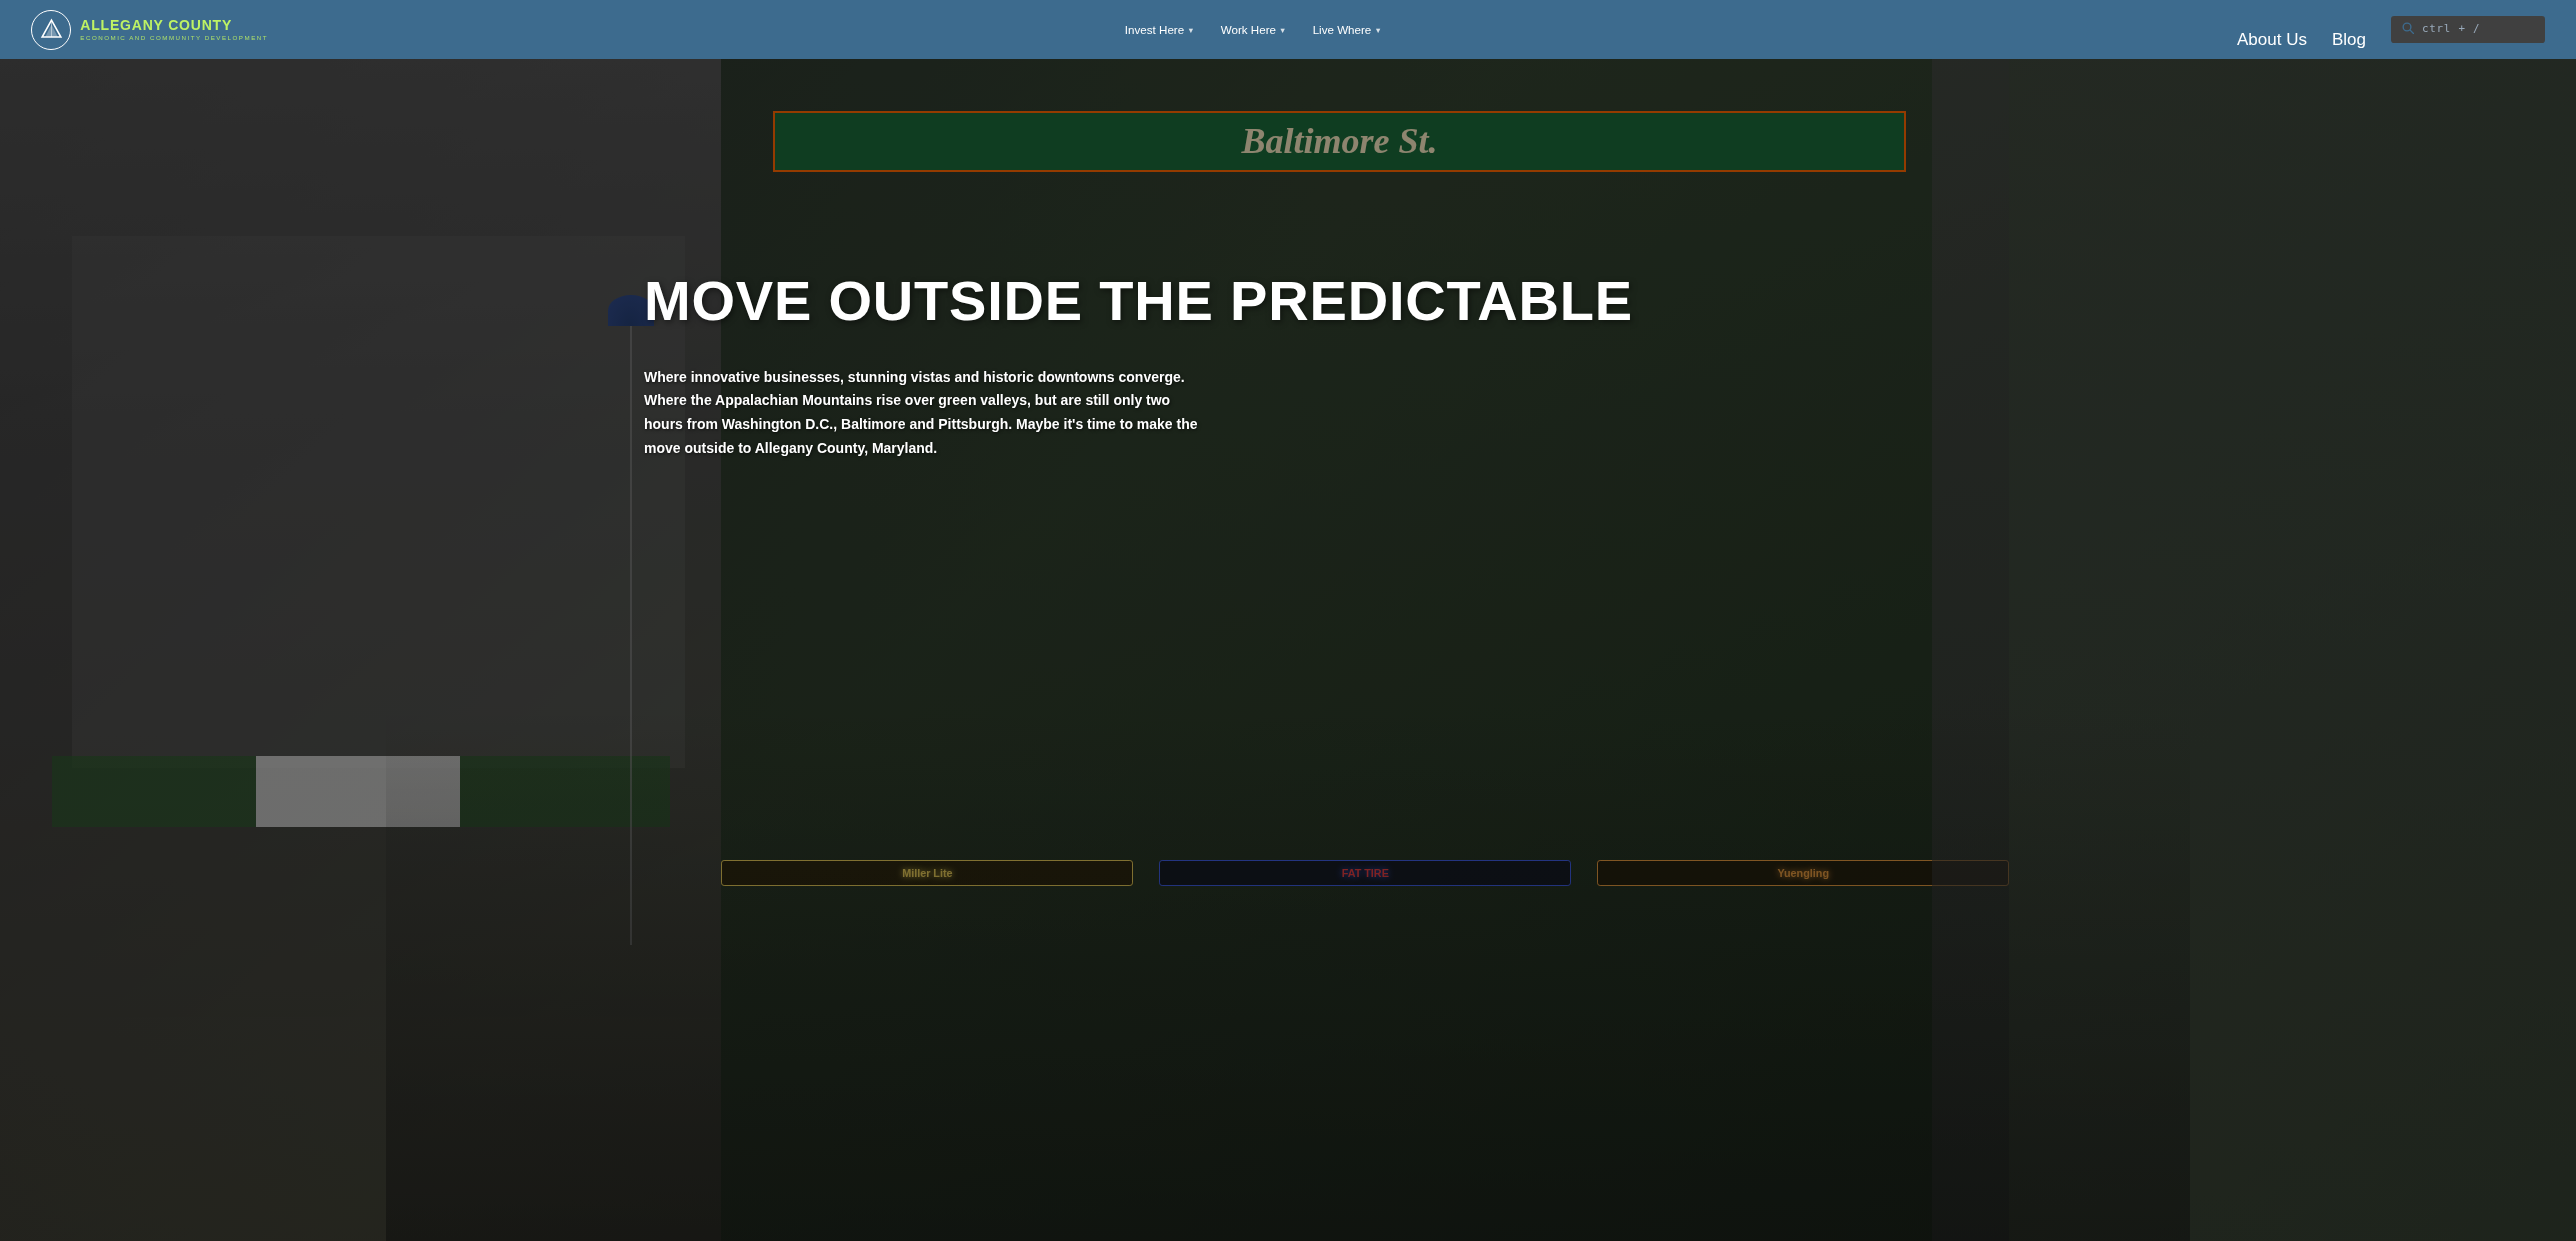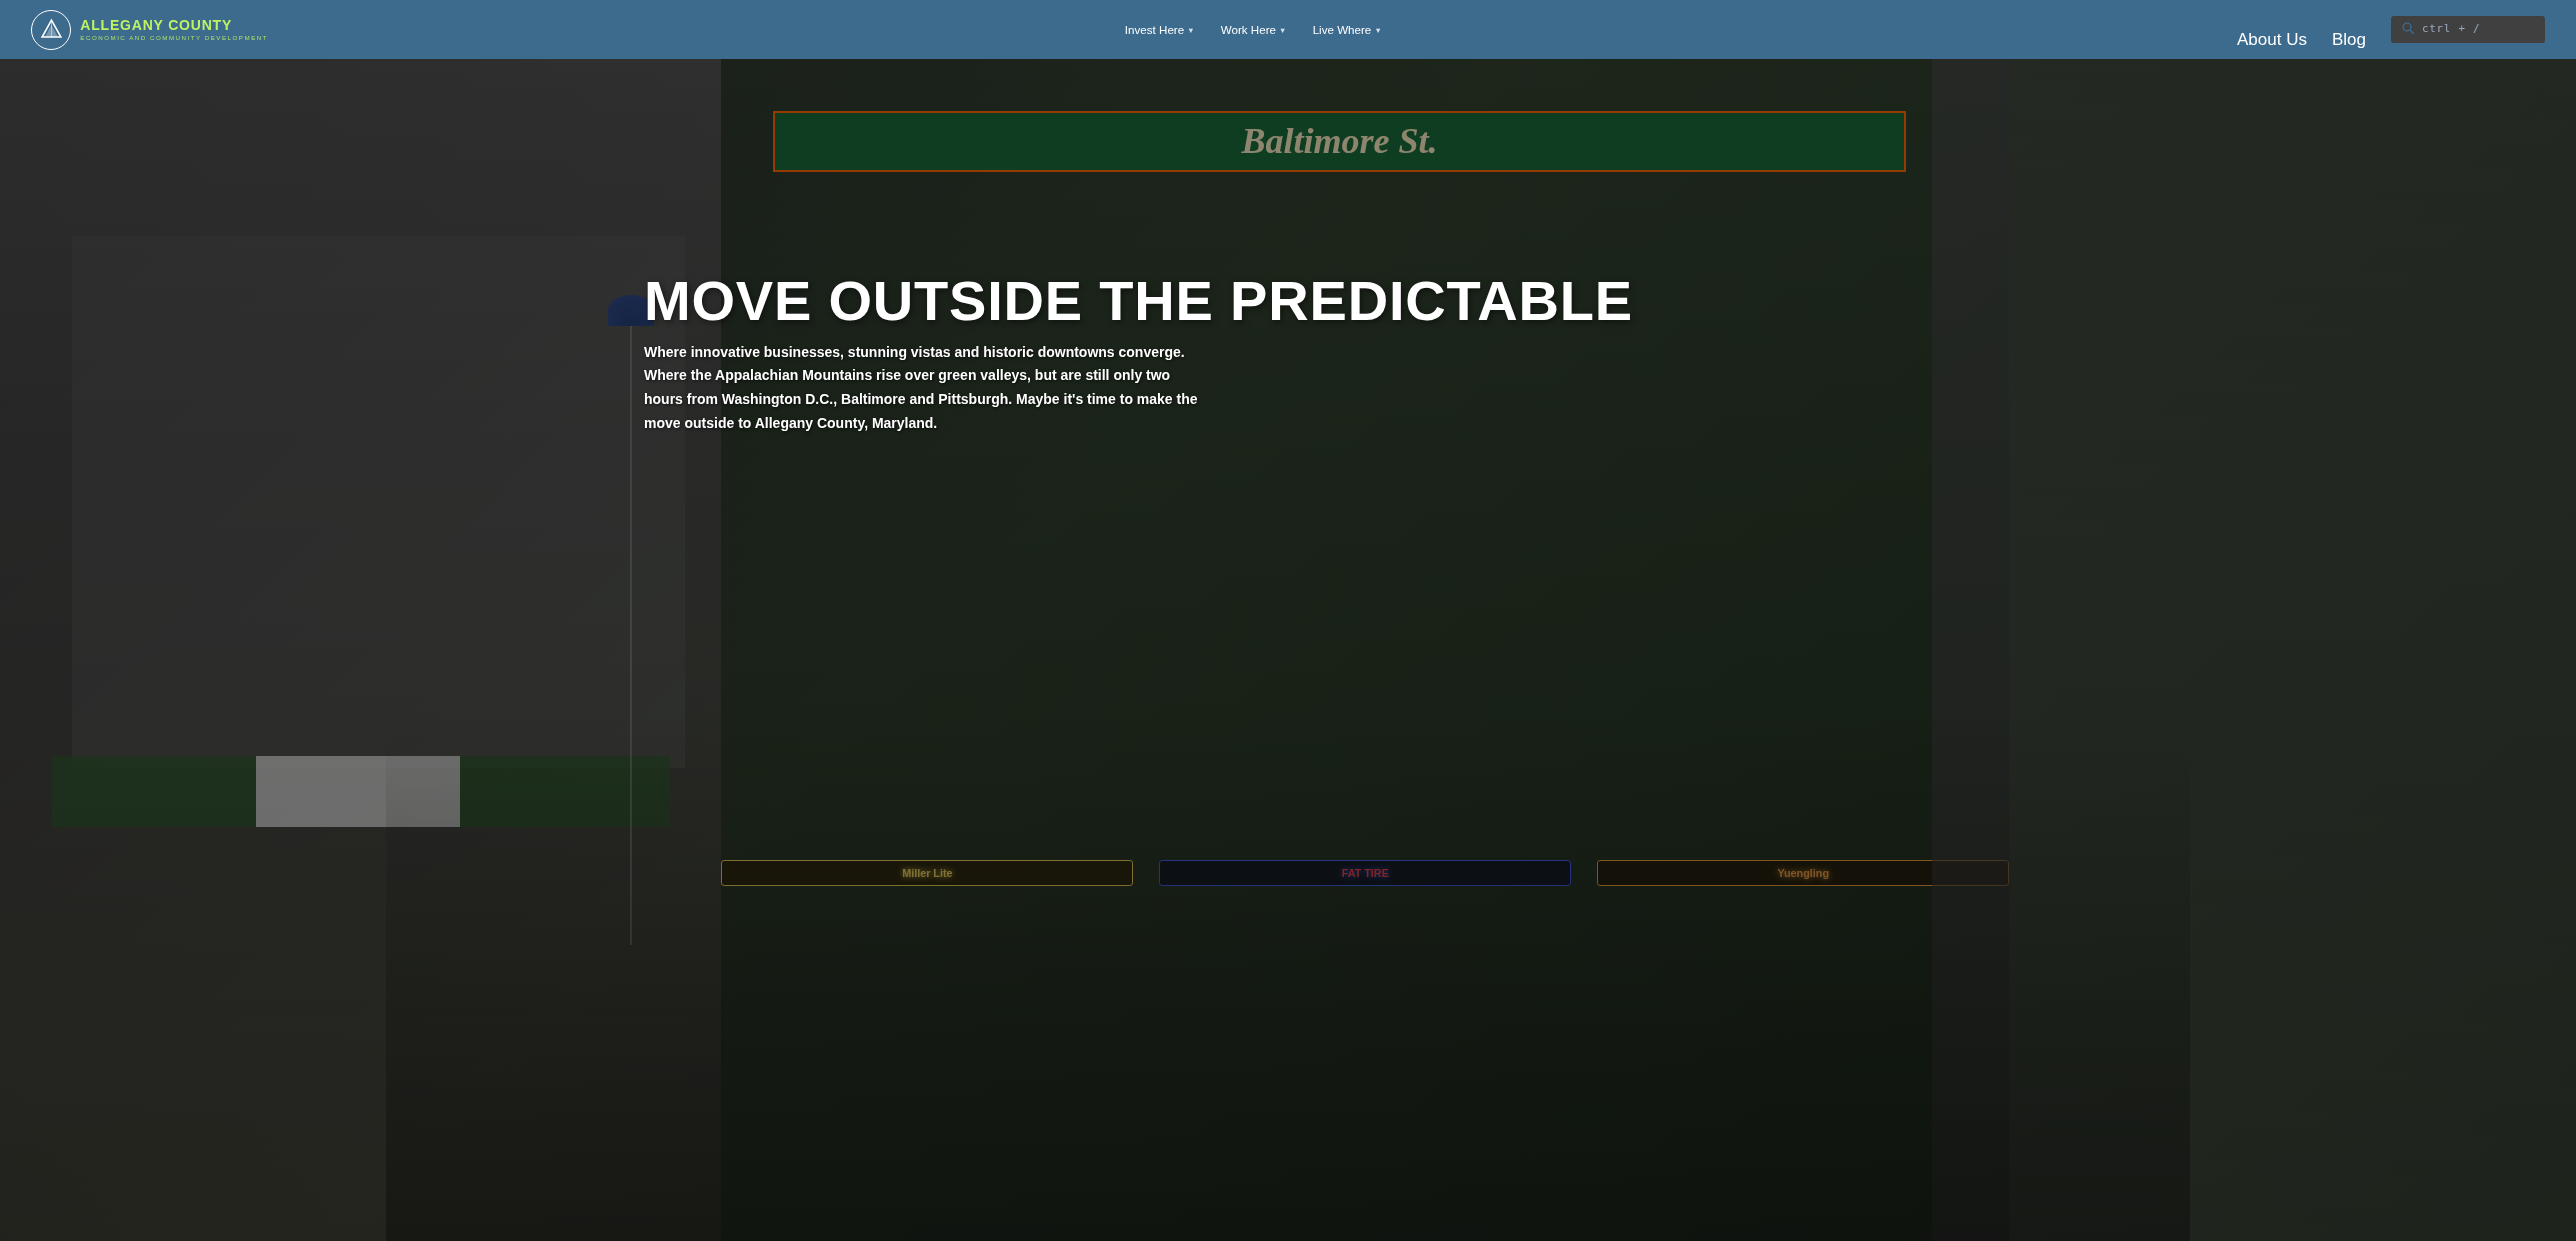--- a/index.html
+++ b/index.html
@@ -335,21 +335,21 @@
       z-index: 10;
     }
 
     .hero-title {
       font-size: clamp(28px, 5.5vw, 56px);
       font-weight: 900;
       text-transform: uppercase;
       line-height: 1.05;
       letter-spacing: 0.8px;
       text-shadow: 1.5px 1.5px 6.2px rgba(0,0,0,0.5);
-      margin-bottom: 10px;
+      margin-bottom: 35px;
     }
 
     .hero-body {
       font-size: clamp(10.8px, 1.4vw, 14px);
       font-weight: 600;
       line-height: 1.7;
       text-shadow: 0.8px 0.8px 3.1px rgba(0,0,0,0.7);
       max-width: 556px;
     }
 

